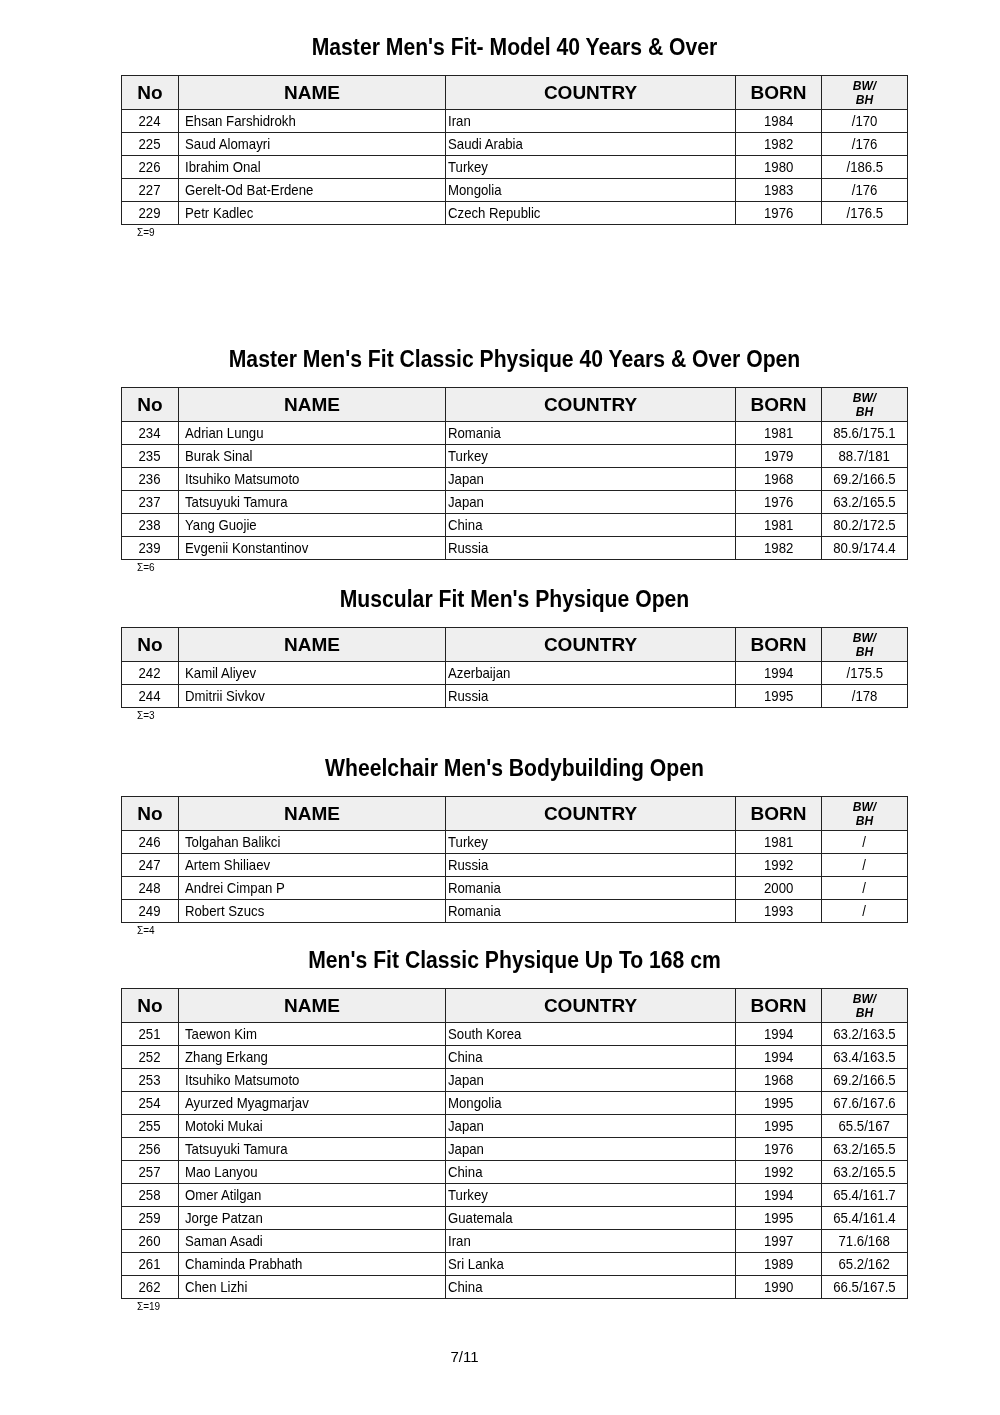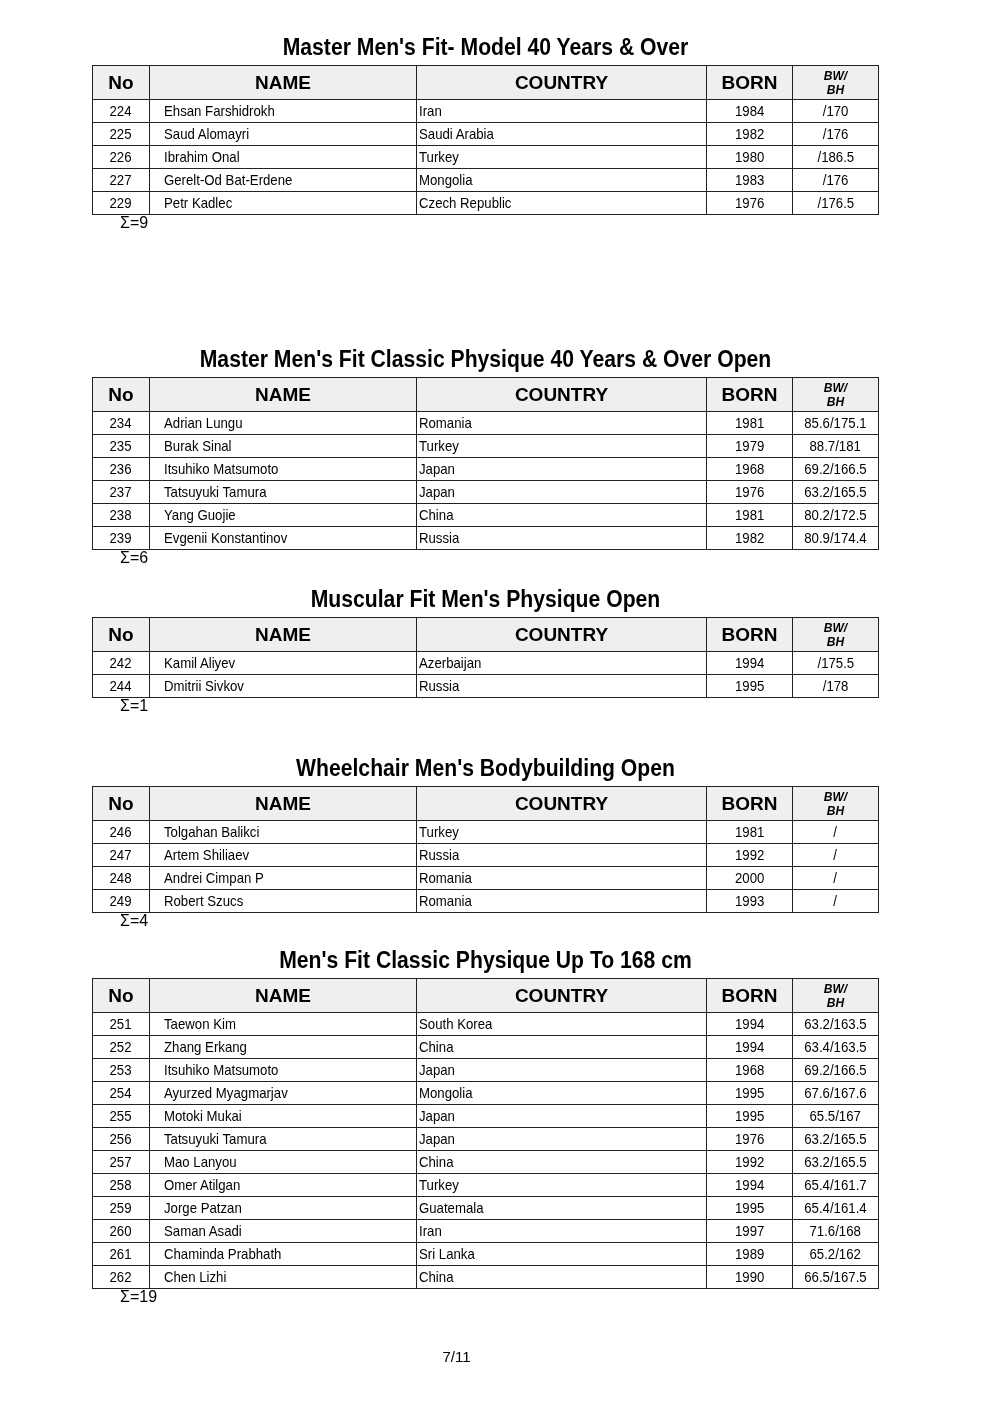--- a/index.html
+++ b/index.html
@@ -1,53 +1,53 @@
 <!DOCTYPE html>
 <html><head>
 <meta charset="utf-8">
 <style>
   html, body { margin: 0; padding: 0; background: #ffffff; }
   body {
     width: 1000px; height: 1415px; position: relative; overflow: hidden;
     font-family: "Liberation Sans", sans-serif; color: #000;
   }
-  .section { position: absolute; left: 92px; width: 787px; }
+  .section { position: absolute; left: 121px; width: 787px; }
   .title {
     text-align: center; font-weight: bold; font-size: 23px;
     height: 28px; line-height: 28px; margin-left: 0;
     transform: scaleX(0.92); transform-origin: center;
   }
   table {
     border-collapse: collapse; width: 787px; table-layout: fixed;
-    margin-top: 4px;
+    margin-top: 14px;
   }
   th, td { border: 1.5px solid #222; padding: 0; }
   th {
     background: #efefef; height: 33px; font-weight: bold; font-size: 19px;
     text-align: center; vertical-align: middle;
   }
   th.bw { font-size: 12px; line-height: 14px; font-style: italic; }
   td {
     height: 22px; font-size: 15px; line-height: 22px;
     transform-origin: left;
   }
   td span { display: inline-block; transform: scaleX(0.88); }
   td.no, td.born, td.bw { text-align: center; }
   td.no span, td.born span, td.bw span { transform-origin: center; }
   td.name span, td.country span { transform-origin: left; }
-  td.name { padding-left: 14px; }
+  td.name { padding-left: 6px; }
   td.country { padding-left: 2px; }
   col.c-no { width: 57px; }
   col.c-name { width: 267px; }
   col.c-country { width: 290px; }
   col.c-born { width: 86px; }
   col.c-bw { width: 86px; }
-  .count { font-size: 16px; margin-left: 28px; height: 16px; line-height: 16px; }
+  .count { font-size: 10px; margin-left: 16px; height: 16px; line-height: 16px; }
   .page-num {
-    position: absolute; top: 1348px; left: 0; width: 913px; text-align: center;
+    position: absolute; top: 1348px; left: 8px; width: 913px; text-align: center;
     font-size: 15px;
   }
 </style>
 </head>
 <body>
 
 <div id="doc">
     <div class="section" style="top: 33px;">
       <div class="title">Master Men's Fit- Model 40 Years &amp; Over</div>
       <table>
@@ -202,21 +202,21 @@
           </tr>
           <tr>
       <td class="no"><span>244</span></td>
       <td class="name"><span>Dmitrii Sivkov</span></td>
       <td class="country"><span>Russia</span></td>
       <td class="born"><span>1995</span></td>
       <td class="bw"><span>/178</span></td>
           </tr>
         </tbody>
       </table>
-      <div class="count">Σ=1</div>
+      <div class="count">Σ=3</div>
     </div>
     <div class="section" style="top: 754px;">
       <div class="title">Wheelchair Men's Bodybuilding Open</div>
       <table>
     <colgroup>
           <col class="c-no">
           <col class="c-name">
           <col class="c-country">
           <col class="c-born">
           <col class="c-bw">

